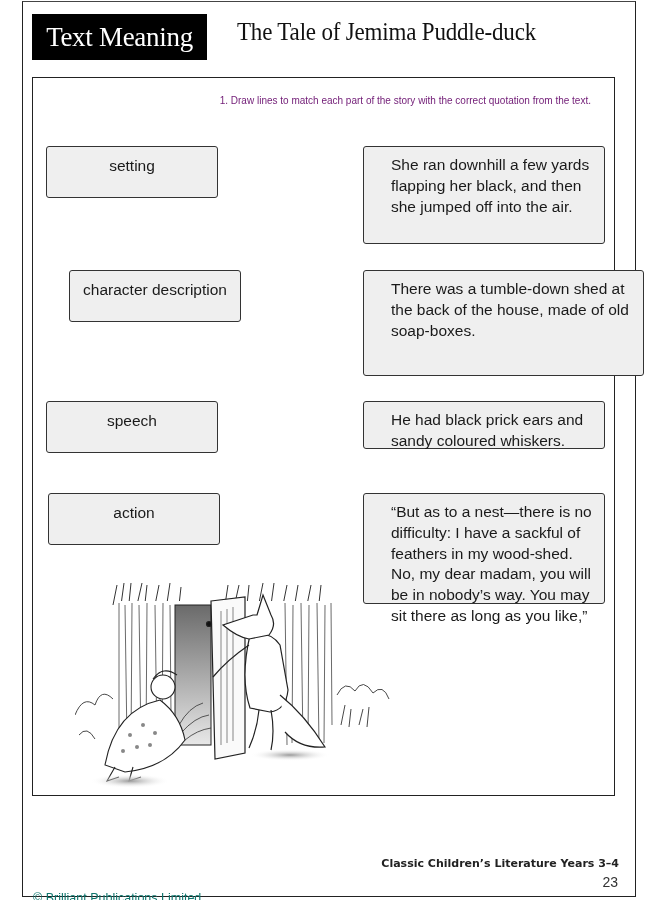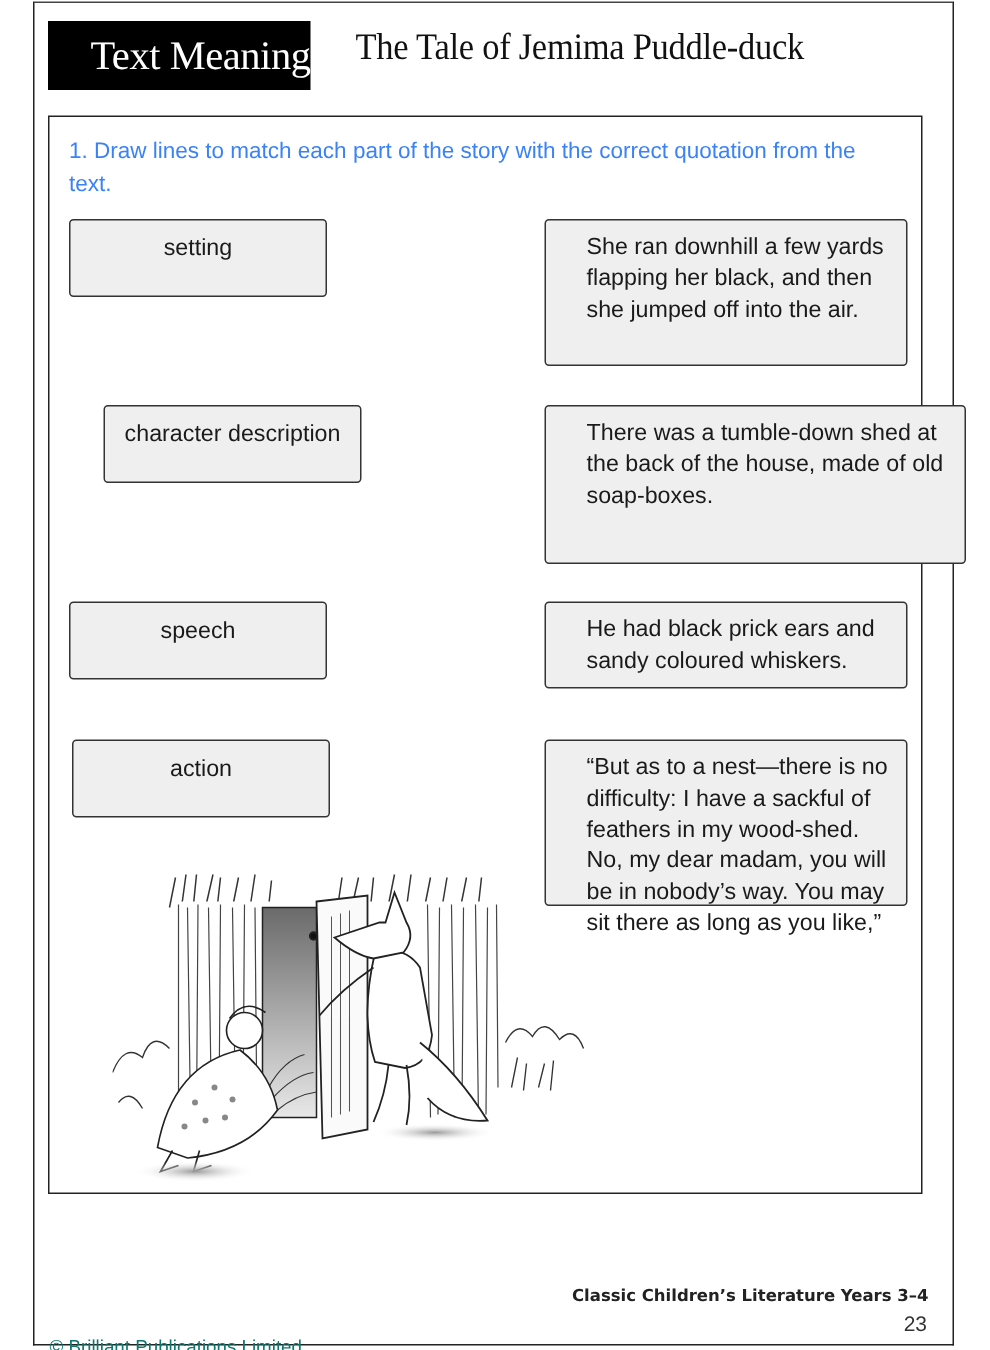--- a/index.html
+++ b/index.html
@@ -1,38 +1,38 @@
 <!DOCTYPE html>
 <html><head>
   <meta charset="utf-8">
   <style>
     html, body { margin: 0; padding: 0; background: #ffffff; }
     body { width: 660px; height: 900px; position: relative; overflow: hidden; font-family: "DejaVu Sans", sans-serif; color: #1a1a1a; }
 
     .page-frame { position: absolute; left: 22px; top: 1px; width: 614px; height: 896px; border: 1.5px solid #222; border-top-color: #444; box-sizing: border-box; }
 
-    .header-label { position: absolute; left: 32px; top: 14px; width: 175px; height: 46px; background: #000; color: #fff; display: flex; align-items: center; justify-content: flex-end; font-family: "Liberation Serif", serif; font-size: 27px; letter-spacing: -0.3px; }
+    .header-label { position: absolute; left: 32px; top: 14px; width: 175px; height: 46px; background: #000; color: #fff; display: flex; align-items: center; justify-content: center; font-family: "Liberation Serif", serif; font-size: 27px; letter-spacing: -0.3px; }
     .header-title { position: absolute; left: 237px; top: 18px; font-family: "Liberation Serif", serif; font-size: 25px; color: #111; letter-spacing: -0.2px; transform: scaleX(0.92); transform-origin: left center; }
 
     .content-box { position: absolute; left: 32px; top: 77px; width: 583px; height: 719px; border: 1.5px solid #222; box-sizing: border-box; }
 
-    .instruction { position: absolute; left: 46px; top: 90px; width: 545px; font-family: "Liberation Sans", sans-serif; font-size: 15px; line-height: 22px; color: #3b82f6; }
+    .instruction { position: absolute; left: 46px; top: 90px; width: 545px; font-family: "Liberation Sans", sans-serif; font-size: 10px; line-height: 22px; color: #701a75; text-align: right; }
 
     .match-box { position: absolute; background: #efefef; border: 1.3px solid #333; border-radius: 3px; box-sizing: border-box; font-family: "Liberation Sans", sans-serif; font-size: 15.5px; color: #1a1a1a; }
     .left-box { display: flex; justify-content: center; padding-top: 10px; }
     .right-box { padding: 8px 8px 6px 27px; line-height: 20.8px; }
 
     .lb1 { left: 46px; top: 146px; width: 172px; height: 52px; }
     .lb2 { left: 46px; top: 270px; width: 172px; height: 52px; margin-left: 23px; }
     .lb3 { left: 46px; top: 401px; width: 172px; height: 52px; }
     .lb4 { left: 48px; top: 493px; width: 172px; height: 52px; }
 
     .rb1 { left: 363px; top: 146px; width: 242px; height: 98px; }
     .rb2 { left: 363px; top: 270px; width: 281px; height: 106px; }
-    .rb3 { left: 363px; top: 401px; width: 242px; height: 58px; }
+    .rb3 { left: 363px; top: 401px; width: 242px; height: 48px; }
     .rb4 { left: 363px; top: 493px; width: 242px; height: 111px; }
 
     .illustration { position: absolute; left: 75px; top: 575px; width: 320px; height: 215px; }
 
     .footer-left { position: absolute; left: 33px; top: 855px; font-family: "Liberation Sans", sans-serif; font-size: 12.5px; color: #0f766e; margin-top: 36px; }
     .footer-right { position: absolute; right: 41px; top: 857px; font-family: "DejaVu Sans", sans-serif; font-weight: bold; font-size: 11px; color: #222; }
     .page-number { position: absolute; right: 42px; top: 874px; font-family: "Liberation Sans", sans-serif; font-size: 14px; color: #333; }
   </style>
 </head>
 <body>

